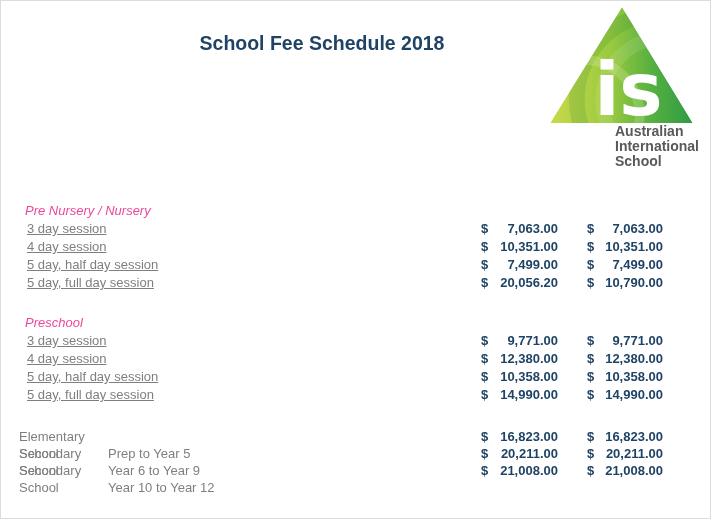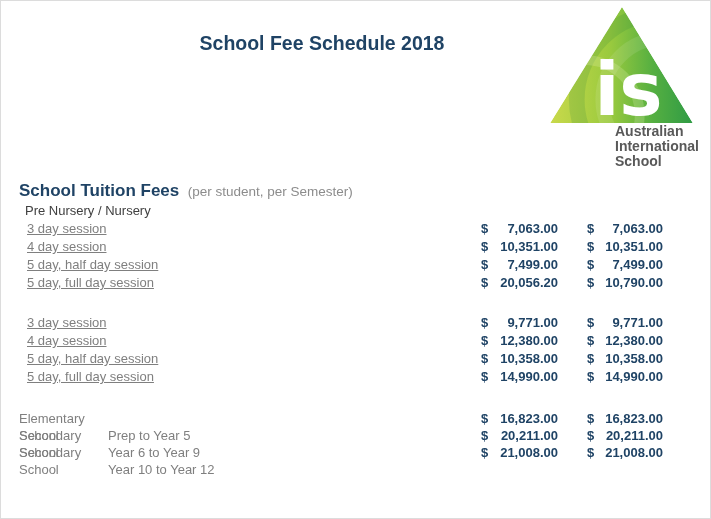--- a/index.html
+++ b/index.html
@@ -34,21 +34,21 @@
   .colheads { position:relative; height:23px; }
   .colhead {
     position:absolute; top:0; font-size:13.5px; font-weight:700; color:#1f4365; text-align:center;
   }
   .colhead.c1 { left:460px; width:80px; }
   .colhead.c2 { left:566px; width:79px; }
   .section { }
   .section + .section { margin-top:22px; }
   .section-header {
     height:18px; line-height:18px; margin-left:6px;
-    font-size:13px; color:#404040;
+    font-size:13px; color:#ec4899;font-style:italic;
   }
   .row { position:relative; height:18px; line-height:18px; font-size:13px; color:#7f7f7f; }
   .row .item-label { margin-left:8px;text-decoration:underline; }
   .money {
     position:absolute; top:0; display:flex; justify-content:space-between;
     font-weight:700; color:#1f4365; font-size:13px;
   }
   .money.s1 { left:462px; width:77px; }
   .money.s2 { left:568px; width:76px; }
   .schools { margin-top:24px; }
@@ -82,24 +82,20 @@
       <circle cx="38" cy="112" r="56" fill="none" stroke="#eef5c0" stroke-opacity="0.22" stroke-width="10"></circle>
     </g>
     <text x="48" y="112" font-family="DejaVu Sans, sans-serif" font-weight="bold" font-size="74" fill="#ffffff">is</text>
   </svg>
   <div class="logo-org">
     <div>Australian</div>
     <div>International</div>
     <div>School</div>
   </div>
 
-  <div class="fees-heading">
-    <span class="main">School Tuition Fees</span>
-    <span class="note">(per student, per Semester)</span>
-  </div>
 
   <div class="fees-table">
     <div>
         <div class="section">
           <div class="section-header">Pre Nursery / Nursery</div>
           <div class="row"><span class="item-label">3 day session</span><div class="money s1">
               <span>$</span>
               <span>7,063.00</span>
             </div><div class="money s2">
               <span>$</span>
@@ -121,20 +117,21 @@
             </div></div>
           <div class="row"><span class="item-label">5 day, full day session</span><div class="money s1">
               <span>$</span>
               <span>20,056.20</span>
             </div><div class="money s2">
               <span>$</span>
               <span>10,790.00</span>
             </div></div>
         </div>
         <div class="section">
+          <div class="section-header">Preschool</div>
           <div class="row"><span class="item-label">3 day session</span><div class="money s1">
               <span>$</span>
               <span>9,771.00</span>
             </div><div class="money s2">
               <span>$</span>
               <span>9,771.00</span>
             </div></div>
           <div class="row"><span class="item-label">4 day session</span><div class="money s1">
               <span>$</span>
               <span>12,380.00</span>

